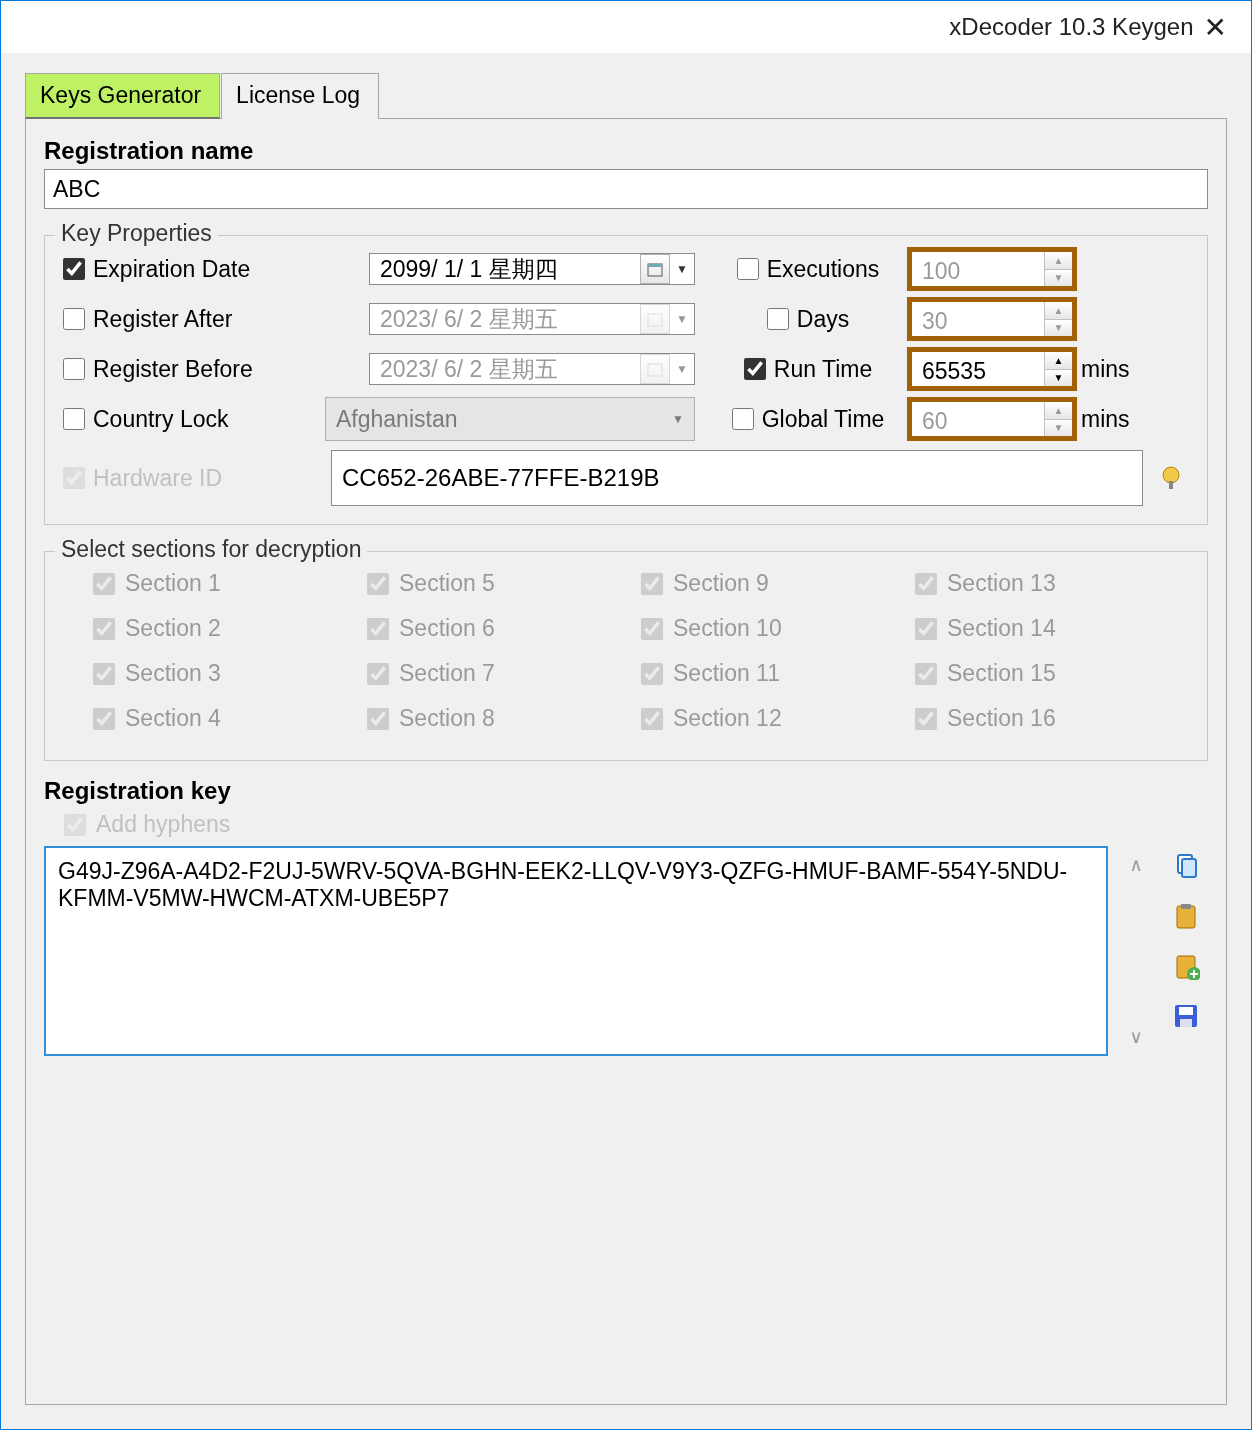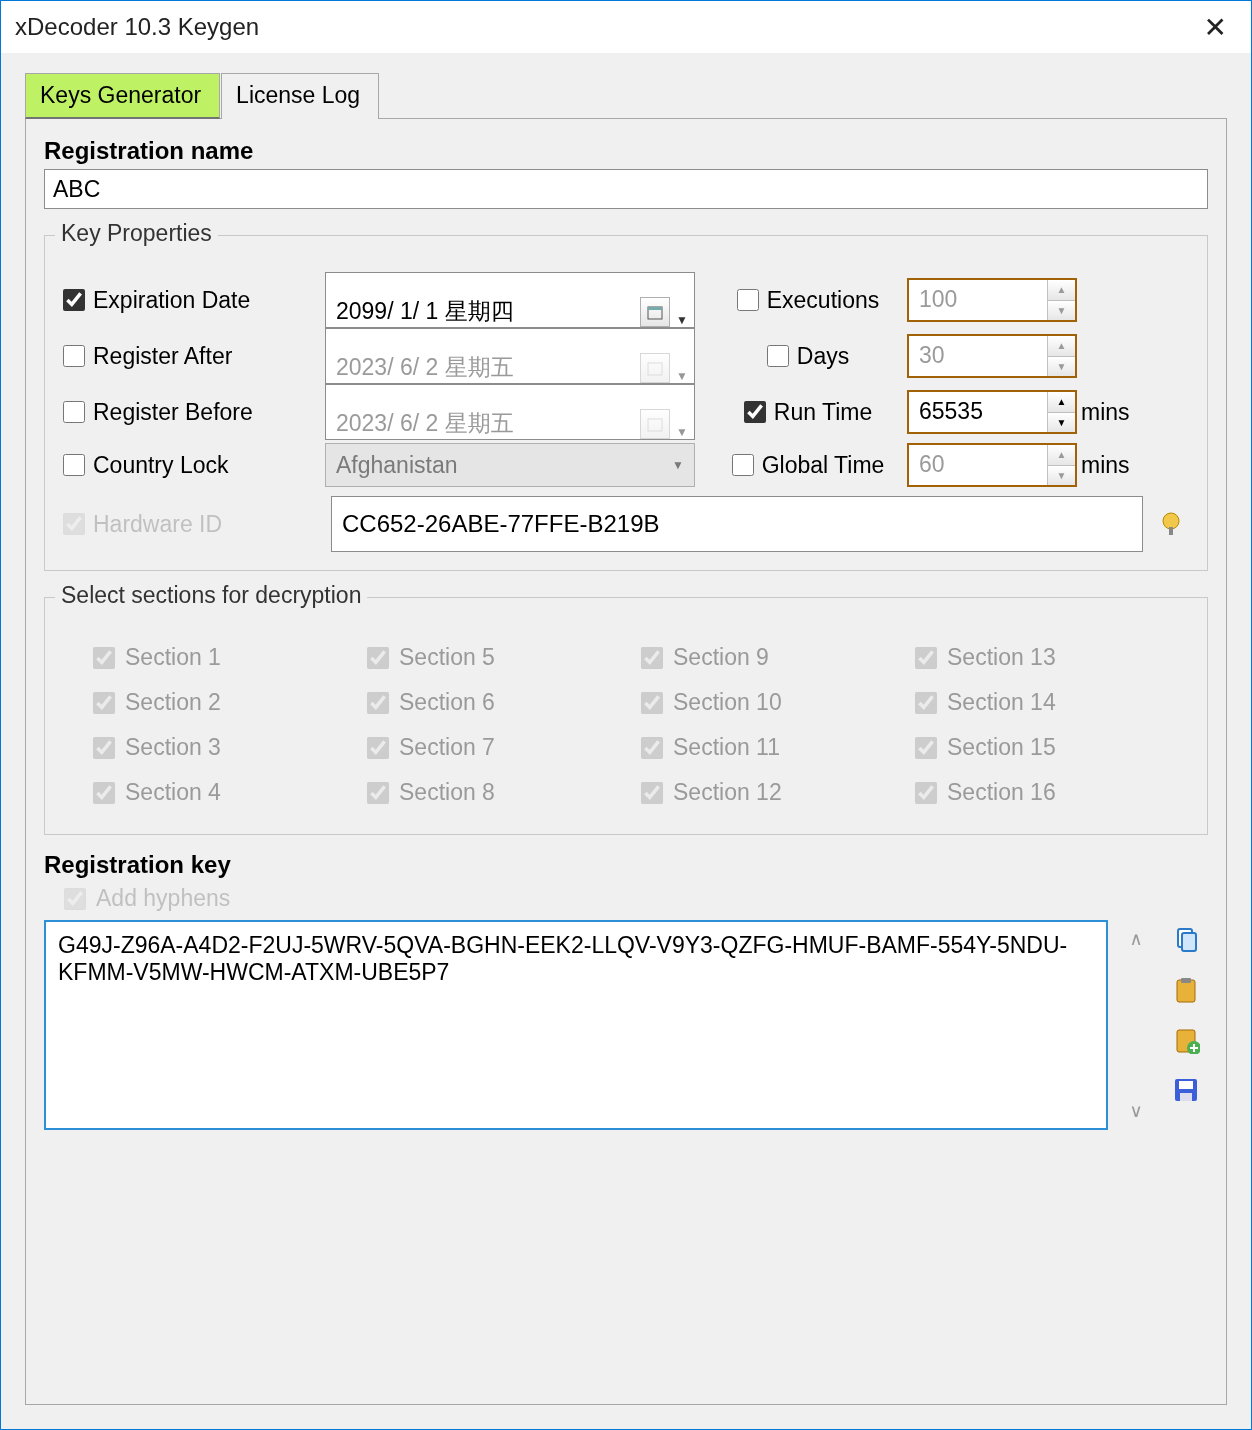--- a/index.html
+++ b/index.html
@@ -18,20 +18,21 @@
       display: flex;
       flex-direction: column;
     }
     .title-bar {
       height: 52px;
       display: flex;
       align-items: center;
       padding: 0 14px;
       font-size: 24px;
       color: #222;
+      text-align: right;
     }
     .title-bar .title { flex: 1; }
     .title-bar .close-x {
       font-size: 28px;
       padding: 0 10px;
       cursor: pointer;
       font-weight: 300;
     }
     .client {
       flex: 1;
@@ -77,21 +78,21 @@
     .text-input {
       width: 100%;
       height: 40px;
       border: 1px solid #8c8c8c;
       background: #fff;
       font-size: 23px;
       padding: 4px 8px;
     }
     .fieldset {
       border: 1px solid #c9c9c9;
-      padding: 36px 18px 18px 18px;
+      padding: 8px 18px 18px 18px;
       position: relative;
       margin-top: 10px;
     }
     .fieldset .legend {
       position: absolute;
       top: -16px;
       left: 10px;
       background: #f0f0f0;
       padding: 0 6px;
       font-size: 23px;
@@ -109,27 +110,28 @@
     .col-right-label { width: 190px; display: flex; align-items: center; gap: 8px; justify-content: center; }
     .col-spinner { width: 170px; }
     .col-unit { width: 60px; font-size: 23px; }
     input[type=checkbox] {
       width: 22px; height: 22px; cursor: pointer;
       accent-color: #333;
     }
     .chk-label { font-size: 23px; }
     .date-picker {
       display: flex;
-      align-items: flex-end;
+      align-items: center;
       border: 1px solid #8c8c8c;
       background: #fff;
-      height: 56px;
+      height: 32px;
       padding: 0 6px 0 10px;
       font-size: 23px;
       gap: 6px;
+      margin-left: 44px;
     }
     .date-picker.disabled { color: #9a9a9a; }
     .date-picker .dp-text { flex: 1; }
     .dp-btn {
       width: 30px; height: 30px;
       border: 1px solid #b0b0b0;
       background: linear-gradient(#fff,#e6e6e6);
       display: flex; align-items: center; justify-content: center;
       font-size: 12px;
     }
@@ -138,21 +140,21 @@
     .combo {
       display: flex; align-items: center;
       border: 1px solid #b0b0b0;
       background: #e5e5e5;
       height: 44px; padding: 0 10px;
       font-size: 23px; color: #7a7a7a;
     }
     .combo .cb-text { flex: 1; }
     .spinner {
       display: flex;
-      border: 2px solid #a16207;
+      border: 5px solid #a16207;
       background: #fff;
       height: 44px;
     }
     .spinner.disabled { color: #9a9a9a; }
     .spinner .sp-val { flex: 1; padding: 6px 10px; font-size: 23px; }
     .spinner .sp-btns {
       width: 28px;
       display: flex; flex-direction: column;
       border-left: 1px solid #c0c0c0;
     }

